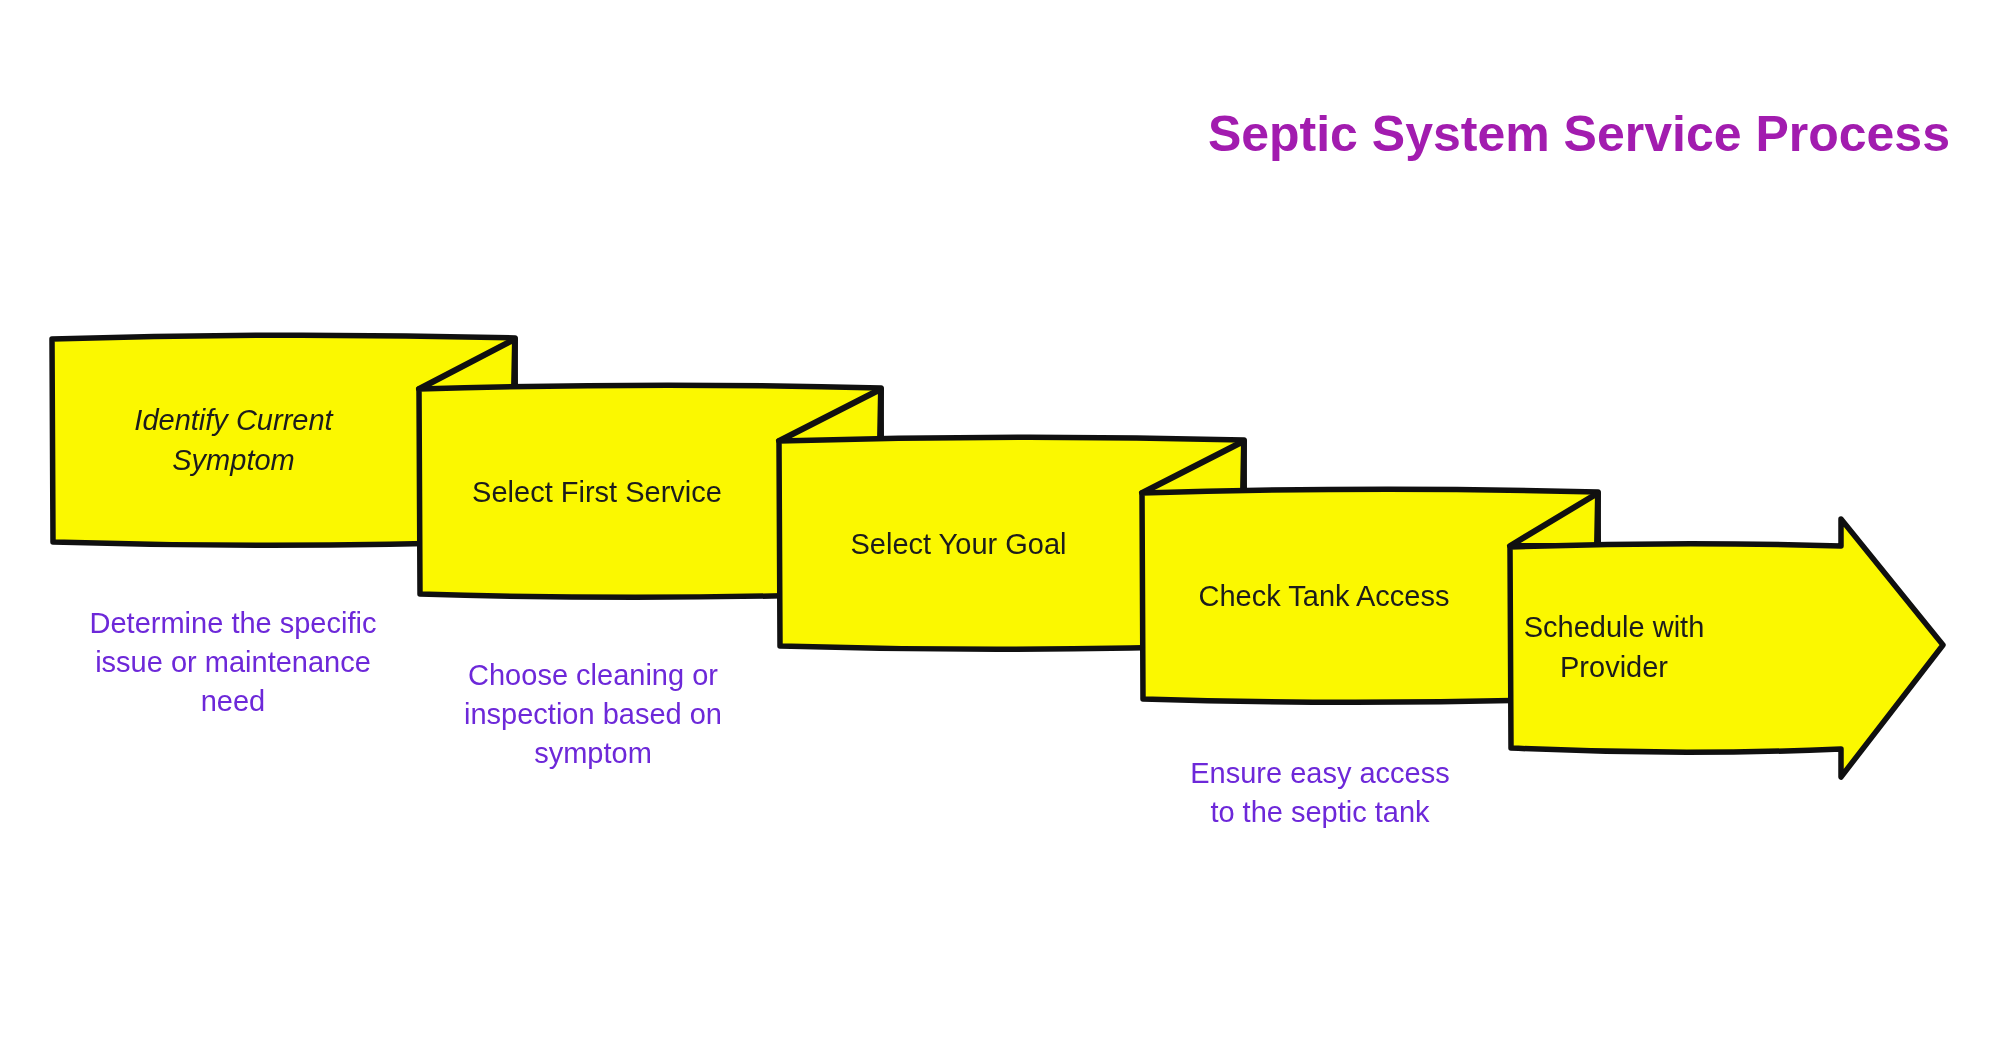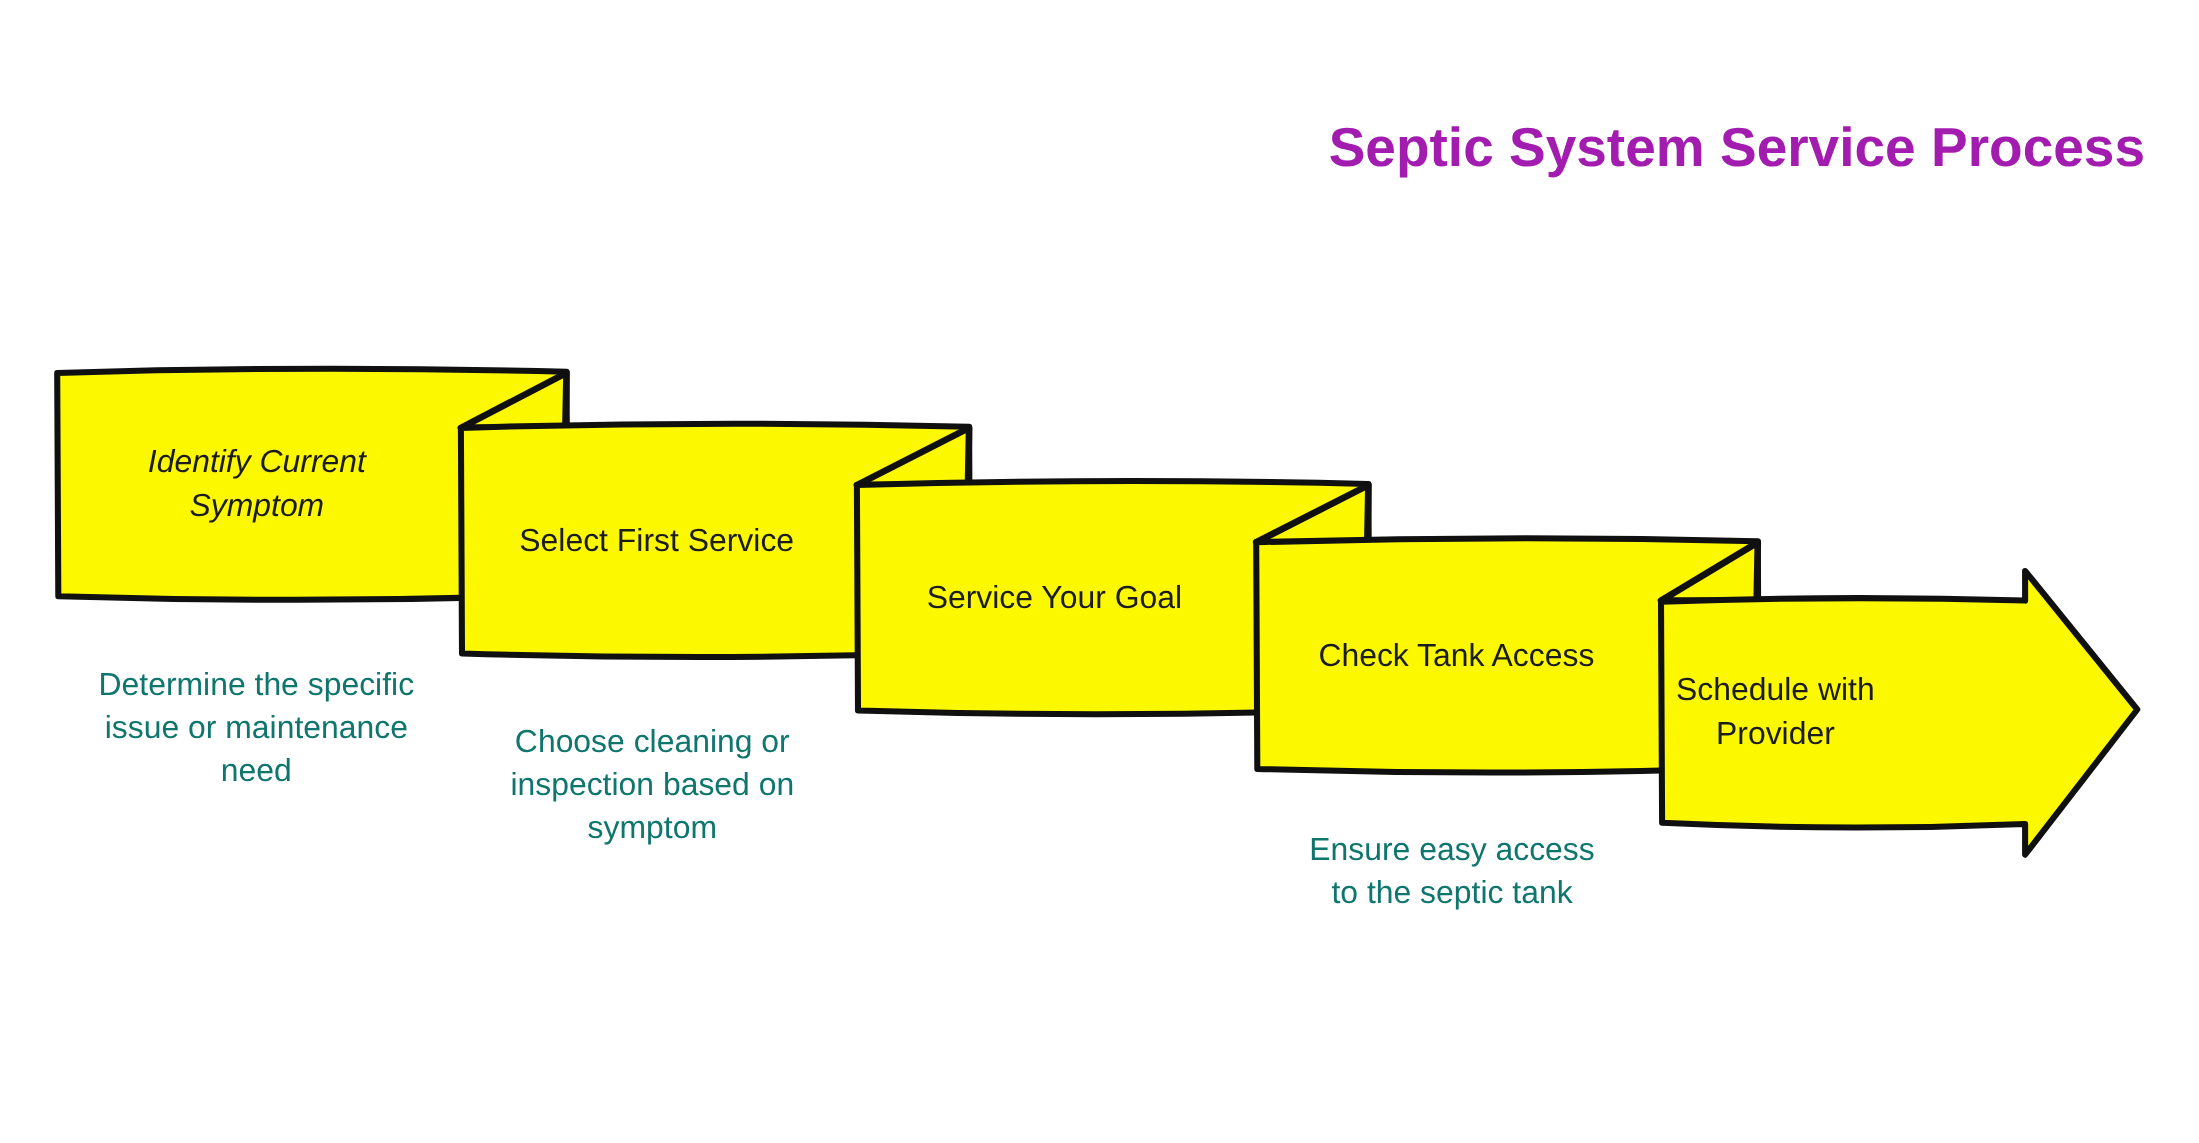--- a/index.html
+++ b/index.html
@@ -56,21 +56,21 @@
     font-size: 29px;
     line-height: 40px;
     color: #1c1c1c;
   }
   .step-desc {
     position: absolute;
     text-align: center;
     white-space: pre-line;
     font-size: 29px;
     line-height: 39px;
-    color: #0f766e;
+    color: #6d28d9;
   }
 </style>
 </head>
 <body>
 
 <div class="stage">
 
   <h1 class="diagram-title">Septic System Service Process</h1>
 
   <svg class="shapes-svg" width="1999" height="1039" viewBox="0 0 1999 1039">
@@ -86,21 +86,21 @@
     <path class="fold" d="M1244,441 L1142,493 L1243,493 Z"></path>
     <path class="shape" d="M1142,493 Q1370,486 1598,492 L1599,698 Q1370,706 1143,699 Z"></path>
 
     <path class="fold" d="M1598,493 L1510,546 L1597,546 Z"></path>
     <path class="shape" d="M1510,547 Q1676,541 1841,546 L1841,519 L1943,645 L1841,777 L1841,749 Q1676,756 1511,748 Z"></path>
   </svg>
 
   <div class="step-label" style="left:50px; top:337px; width:367px; height:206px;font-style:italic;">Identify Current
 Symptom</div>
   <div class="step-label" style="left:417px; top:388px; width:360px; height:207px;">Select First Service</div>
-  <div class="step-label" style="left:777px; top:440px; width:363px; height:207px;">Service Your Goal</div>
+  <div class="step-label" style="left:777px; top:440px; width:363px; height:207px;">Select Your Goal</div>
   <div class="step-label" style="left:1140px; top:492px; width:368px; height:208px;">Check Tank Access</div>
   <div class="step-label" style="left:1441px; top:545px; width:346px; height:204px;text-align:center;">Schedule with
 Provider</div>
 
   <div class="step-desc" style="left:63px; top:604px; width:340px;">Determine the specific
 issue or maintenance
 need</div>
   <div class="step-desc" style="left:423px; top:656px; width:340px;">Choose cleaning or
 inspection based on
 symptom</div>

